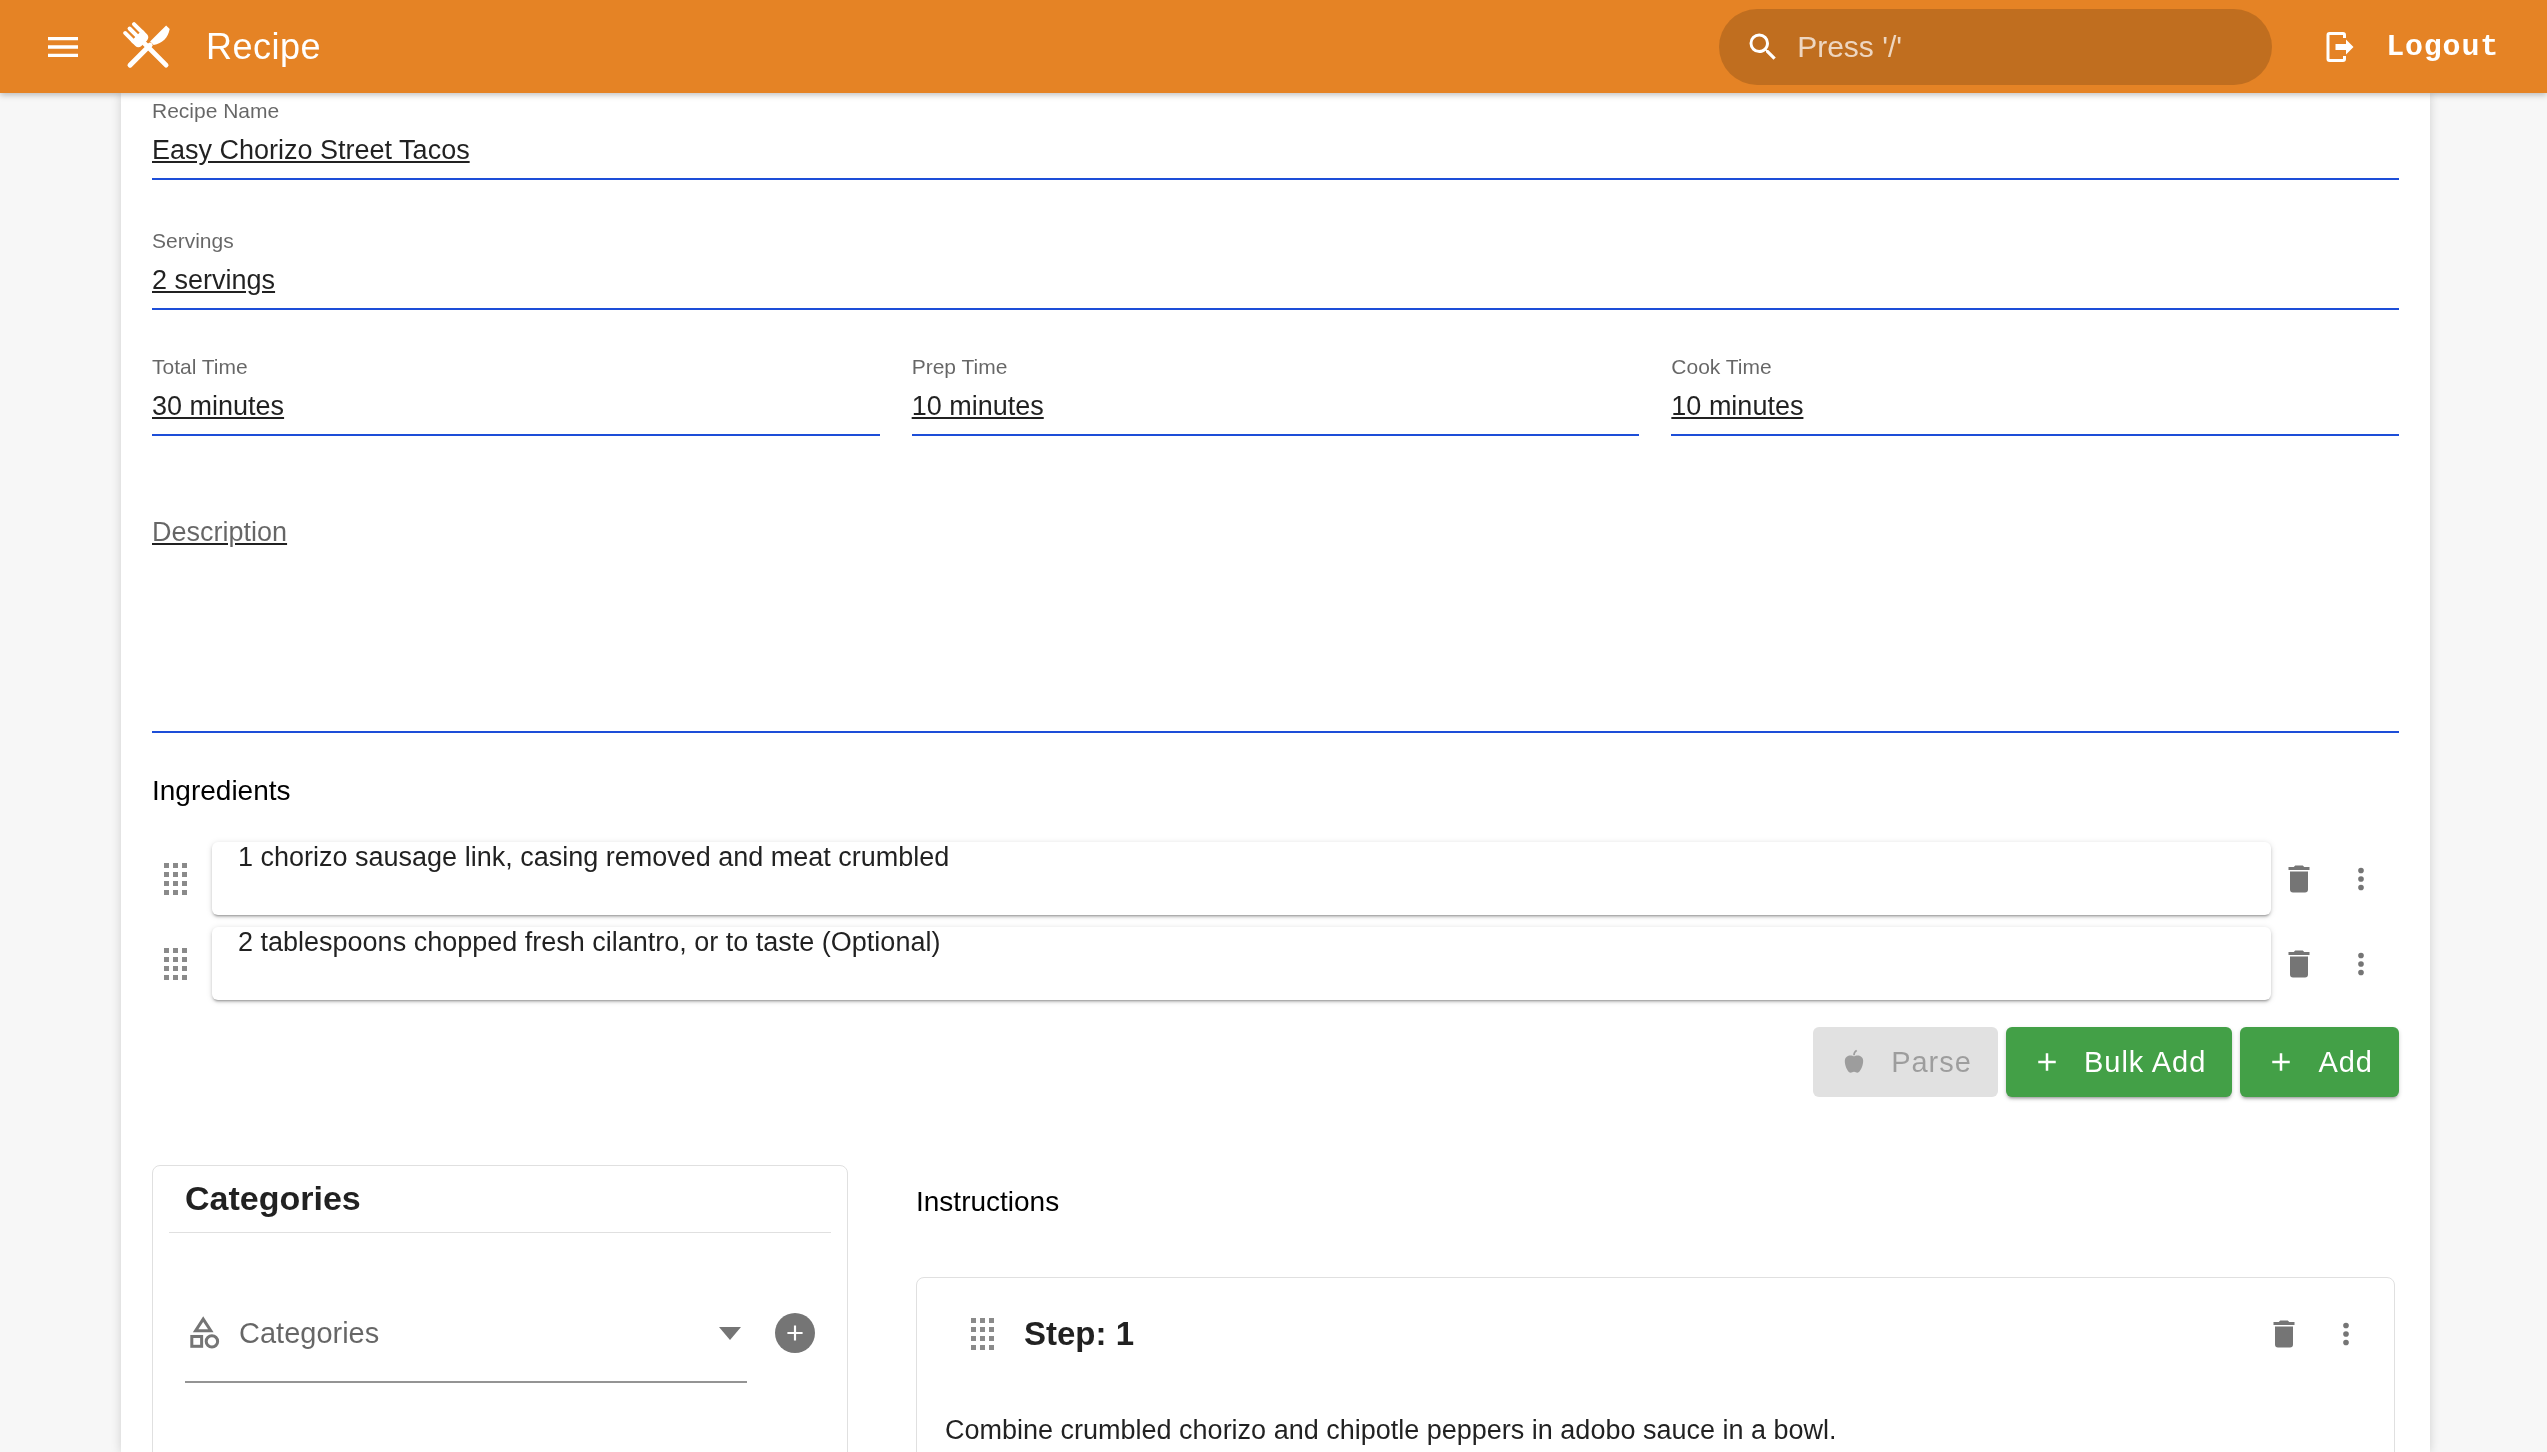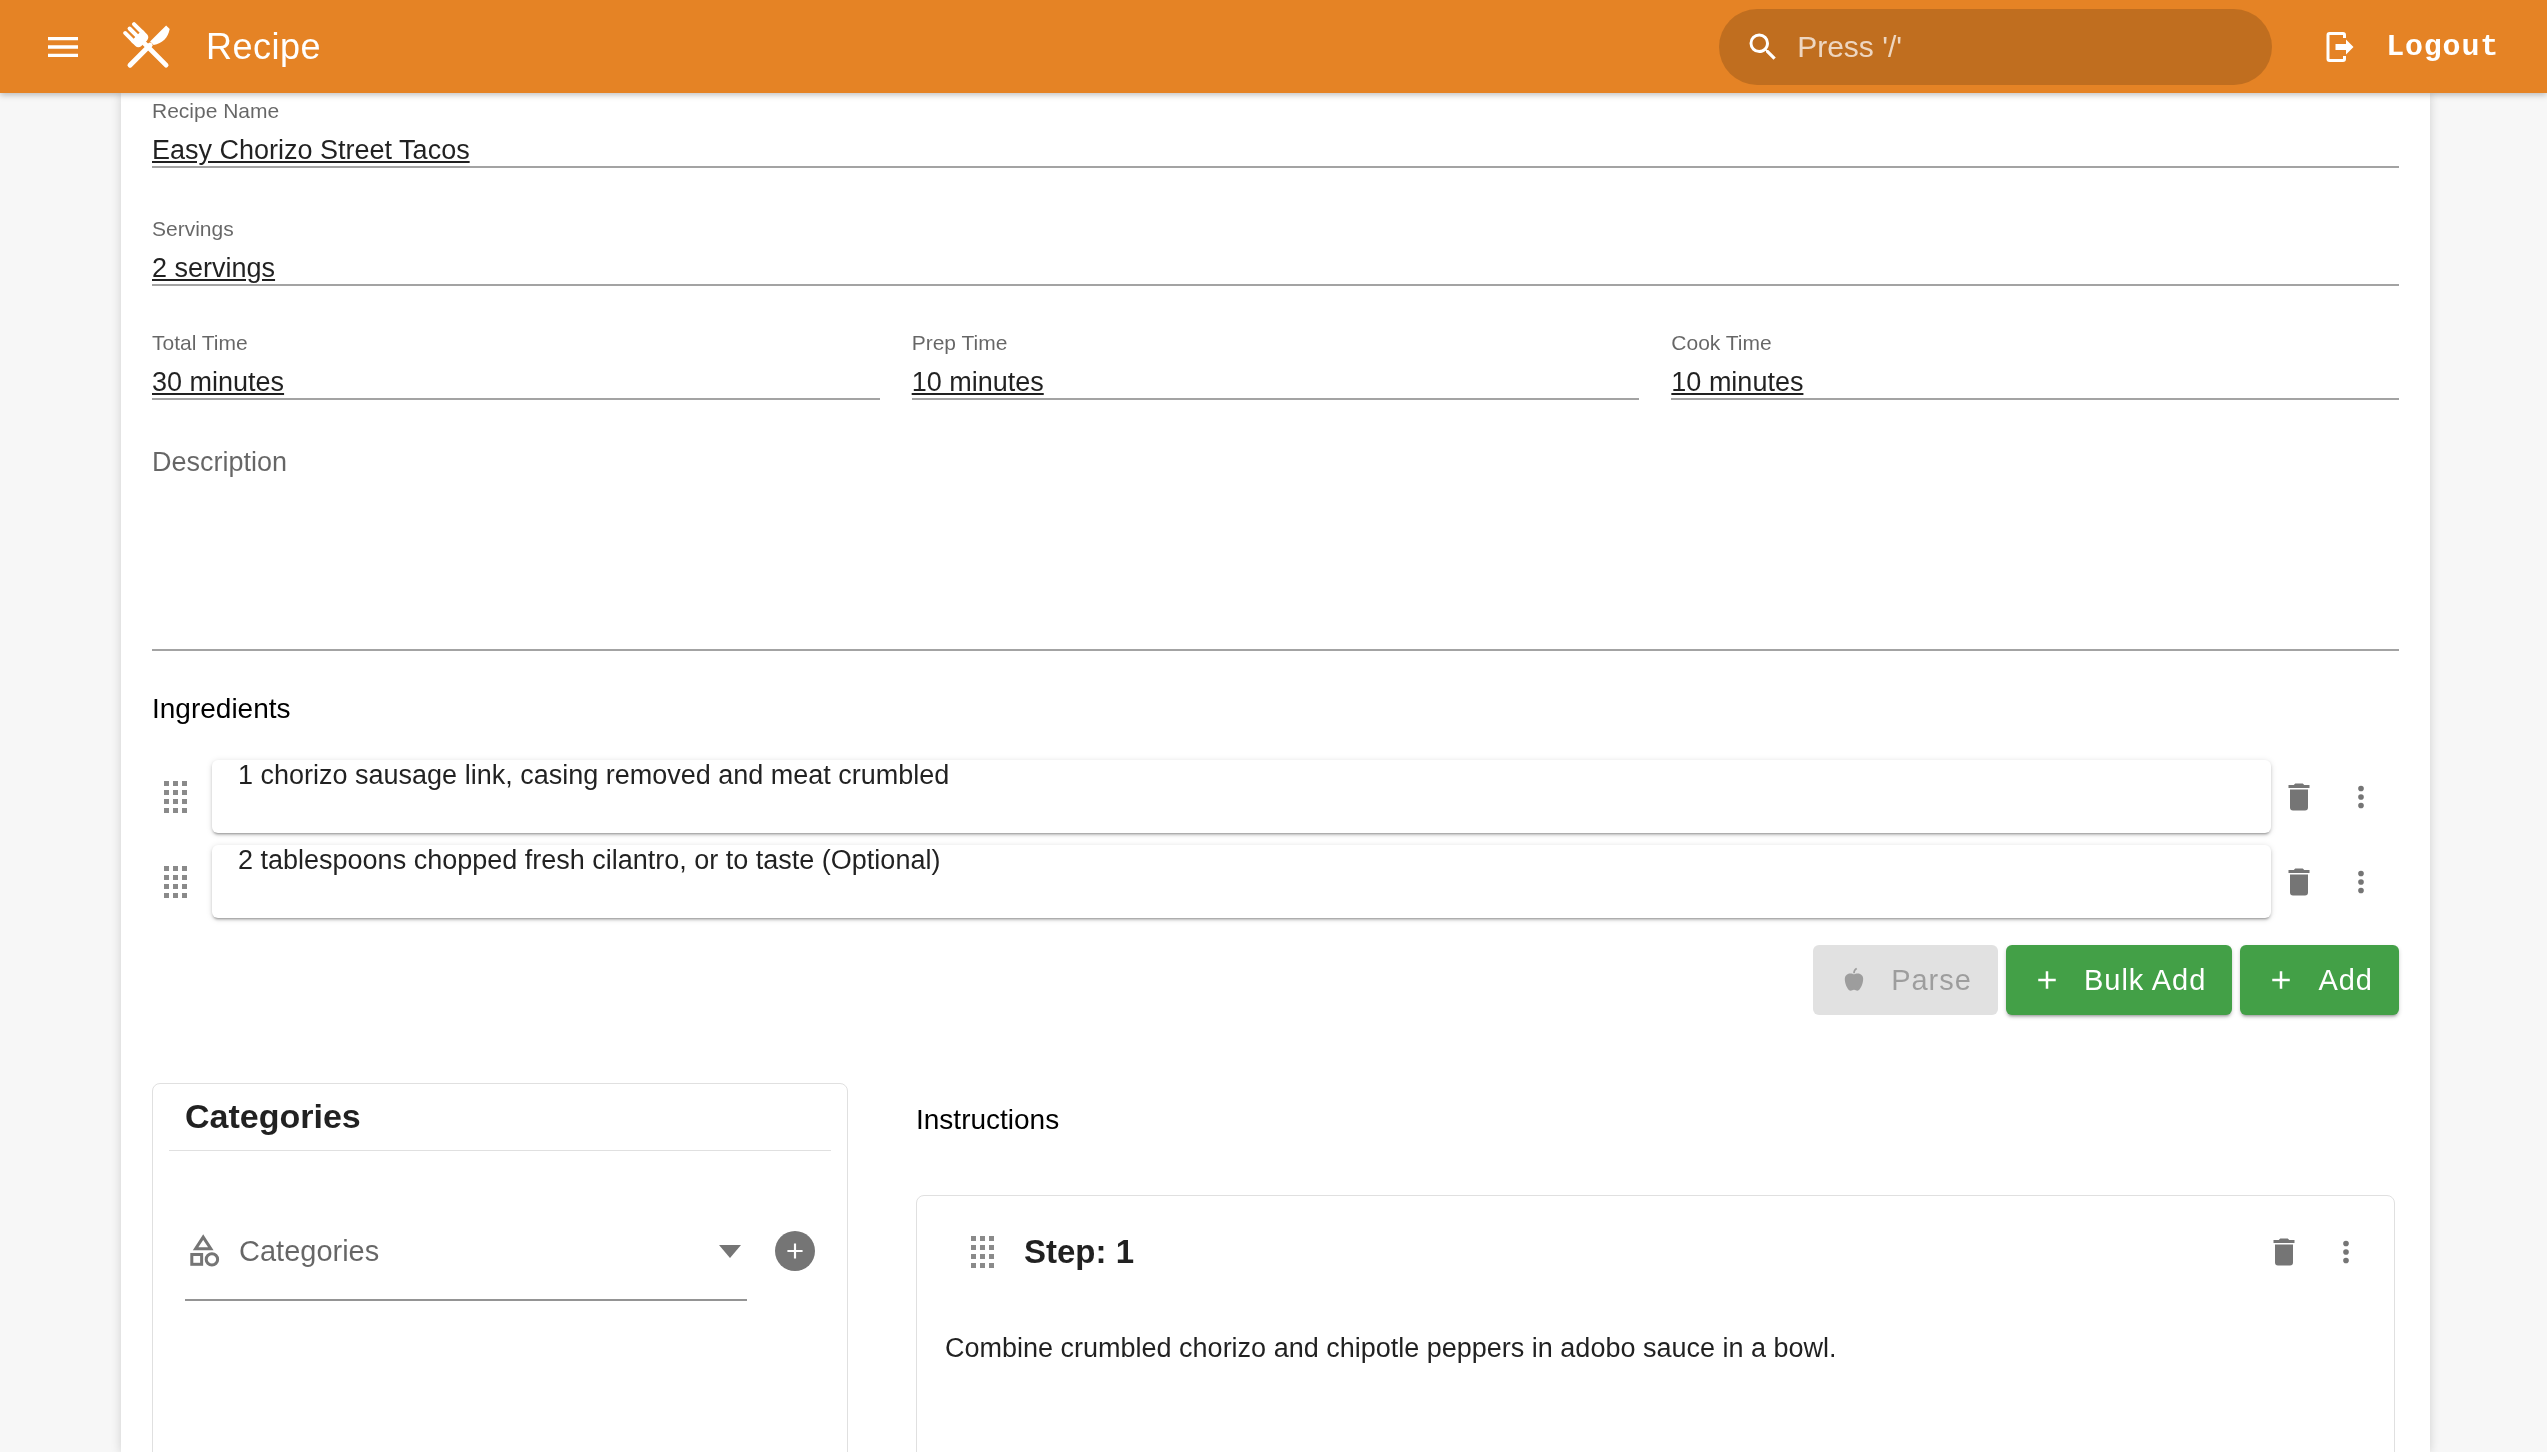--- a/index.html
+++ b/index.html
@@ -42,30 +42,30 @@
   
   .content-card {
     position: absolute; top: 93px; left: 121px; right: 117px; bottom: 0;
     background: #fff;
     box-shadow: 0 0 10px rgba(0,0,0,.16);
     padding: 0 31px;
     overflow: hidden;
   }
 
   
-  .m-field { border-bottom: 2px solid #a3a3a3; padding-bottom: 0; }
+  .m-field { border-bottom: 2px solid #1d4ed8; padding-bottom: 12px; }
   .m-label { font-size: 21px; line-height: 21px; color: rgba(0,0,0,.6); }
   .m-value { font-size: 27px; line-height: 32px; color: rgba(0,0,0,.87); margin-top: 13px; text-decoration: underline; }
 
   .field-name     { margin-top: 7px; }
   .field-servings { margin-top: 50px; }
   .times-row { display: flex; gap: 32px; margin-top: 46px; }
   .times-row .m-field { flex: 1; }
 
-  .field-desc { margin-top: 46px; }
+  .field-desc { margin-top: 80px; text-decoration: underline; }
   .desc-label { font-size: 27px; line-height: 32px; color: rgba(0,0,0,.6); }
   .desc-spacer { height: 171px; }
 
   .section-heading {
     font-size: 28px; line-height: 45px; font-weight: 400; color: #000000;
   }
   .ingredients-heading { margin-top: 35px; }
 
   
   .ingredient-row { display: flex; align-items: center; height: 73px; margin-top: 29px; }

